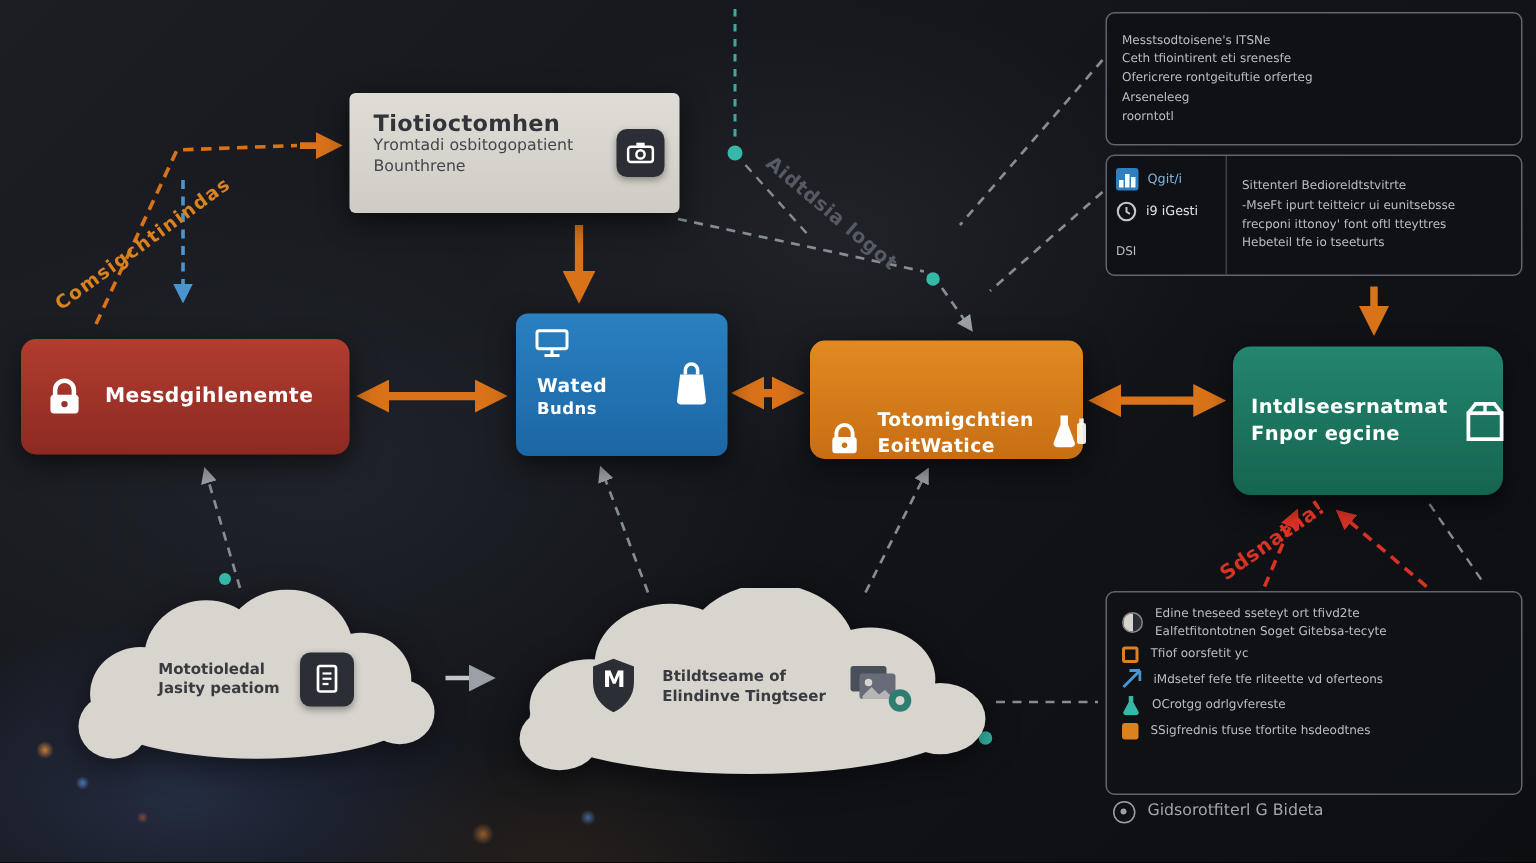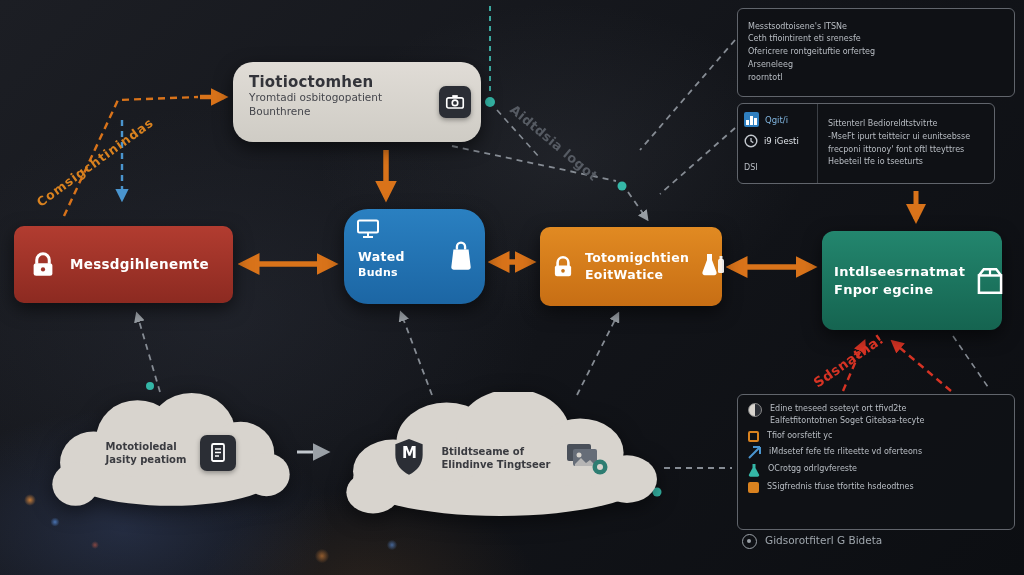--- a/index.html
+++ b/index.html
@@ -14,46 +14,46 @@
       radial-gradient(8px 8px at 392px 545px, rgba(95,150,230,.6), transparent 65%),
       radial-gradient(6px 6px at 95px 545px, rgba(200,90,70,.6), transparent 65%),
       radial-gradient(300px 170px at 12% 92%, rgba(65,85,135,.35), transparent 70%),
       radial-gradient(240px 140px at 36% 102%, rgba(120,80,40,.22), transparent 70%),
       radial-gradient(340px 220px at 55% 28%, rgba(95,100,110,.16), transparent 72%),
       radial-gradient(420px 280px at 22% 55%, rgba(60,65,80,.25), transparent 75%),
       linear-gradient(135deg,#1c1e24,#121419 55%,#0c0e12);
   }
   .overlay{position:absolute;left:0;top:0;z-index:2;pointer-events:none}
   .box{position:absolute;z-index:3;box-shadow:0 6px 18px rgba(0,0,0,.55)}
-  .top-box{left:233px;top:62px;width:248px;height:80px;border-radius:20px;background:linear-gradient(#e0dcd6,#cfccc5);color:#33343a;padding:11px 48px 10px 16px}
+  .top-box{left:233px;top:62px;width:220px;height:80px;border-radius:4px;background:linear-gradient(#e0dcd6,#cfccc5);color:#33343a;padding:11px 48px 10px 16px}
   .top-title{font-size:15px;font-weight:bold;letter-spacing:.2px}
   .top-line{font-size:10.5px;line-height:1.3;color:#45464c}
   .dark-chip{position:absolute;background:#2b2e35;border-radius:7px;display:flex;align-items:center;justify-content:center;box-shadow:0 2px 5px rgba(0,0,0,.35)}
   .red-box{left:14px;top:226px;width:219px;height:77px;border-radius:10px;background:linear-gradient(#b23c30,#8c2a21);display:flex;align-items:center;gap:12px;padding:0 14px}
-  .blue-box{left:344px;top:209px;width:141px;height:95px;border-radius:24px;background:linear-gradient(#2a80c1,#1c66a4)}
-  .orange-box{left:540px;top:227px;width:182px;height:79px;border-radius:10px;background:linear-gradient(#e18a22,#c76e14);display:flex;align-items:center;gap:9px;padding:0 10px}
+  .blue-box{left:344px;top:209px;width:141px;height:95px;border-radius:8px;background:linear-gradient(#2a80c1,#1c66a4)}
+  .orange-box{left:540px;top:227px;width:182px;height:79px;border-radius:10px;background:linear-gradient(#e18a22,#c76e14);display:flex;align-items:flex-end;gap:9px;padding:0 10px}
   .teal-box{left:822px;top:231px;width:180px;height:99px;border-radius:12px;background:linear-gradient(#23866e,#156450);display:flex;align-items:center;gap:8px;padding:0 12px}
   .node-label{color:#fff;font-weight:bold;font-size:13px;letter-spacing:.3px;line-height:1.35}
   .cloud{position:absolute;z-index:3}
   .cloud-shape{position:absolute;left:0;top:0;width:100%;height:100%;filter:drop-shadow(0 5px 10px rgba(0,0,0,.5))}
   .cloud-content{position:absolute;left:0;top:0;width:100%;height:100%;display:flex;align-items:center;justify-content:center;gap:14px;z-index:1}
   .cloud-left{left:42px;top:393px;width:258px;height:120px}
   .cloud-center{left:333px;top:392px;width:334px;height:132px}
   .cloud-text{color:#3a3b40;font-weight:bold;font-size:10px;line-height:1.35}
   .panel{position:absolute;z-index:3;background:rgba(15,17,21,.93);border:1.5px solid #61656c;border-radius:6px;color:#c3c8ce;display:flex}
   .panel-top{left:737px;top:8px;width:278px;height:89px}
-  .panel-mid{left:737px;top:103px;width:258px;height:81px}
+  .panel-mid{left:737px;top:103px;width:278px;height:81px}
   .panel-bottom{left:737px;top:394px;width:278px;height:136px;flex-direction:column;padding:8px 10px;gap:4px}
   .p-left{width:80px;border-right:1px solid #3c4046;padding:8px 6px;display:flex;flex-direction:column;gap:7px}
   .p-right{flex:1;padding:8px 10px;display:flex;flex-direction:column;justify-content:center}
   .p-line{font-size:8px;line-height:1.6;color:#b9bec4;white-space:nowrap;overflow:hidden}
   .p-ic-row{display:flex;align-items:center;gap:6px;font-size:8.5px;color:#dfe3e8}
   .teal-t{color:#35b8a8;text-decoration:underline}
   .blue-t{color:#7fb3dd}
-  .pb-row{display:flex;align-items:flex-start;gap:8px}
+  .pb-row{display:flex;align-items:center;gap:8px}
   .pb-text{font-size:8px;line-height:1.45;color:#b9bec4;white-space:nowrap;overflow:hidden}
   .rot{position:absolute;z-index:4;font-weight:bold;white-space:nowrap}
   .rot-left{left:38px;top:196px;color:#d9821f;font-size:12.5px;letter-spacing:1px;transform:rotate(-36deg);transform-origin:left center}
   .rot-center{left:512px;top:100px;color:#565b63;font-size:13px;letter-spacing:.5px;transform:rotate(40deg);transform-origin:left center}
   .rot-red{left:815px;top:376px;color:#d63324;font-size:13.5px;letter-spacing:.5px;transform:rotate(-35deg);transform-origin:left center}
   .footer{position:absolute;left:742px;top:534px;z-index:3;display:flex;align-items:flex-start;gap:8px;color:#9fa6ad;font-size:10.5px}
   .circ-icon{width:15px;height:15px;border:1.5px solid #9aa0a6;border-radius:50%;display:inline-block;position:relative}
   .circ-icon::after{content:"";position:absolute;left:4px;top:4px;width:4px;height:4px;border-radius:50%;background:#9aa0a6}
   .mini{flex:0 0 auto}
   .yin{width:14px;height:14px;border-radius:50%;border:1px solid #888;background:linear-gradient(90deg,#d8d4ce 50%,#2b2e35 50%)}

